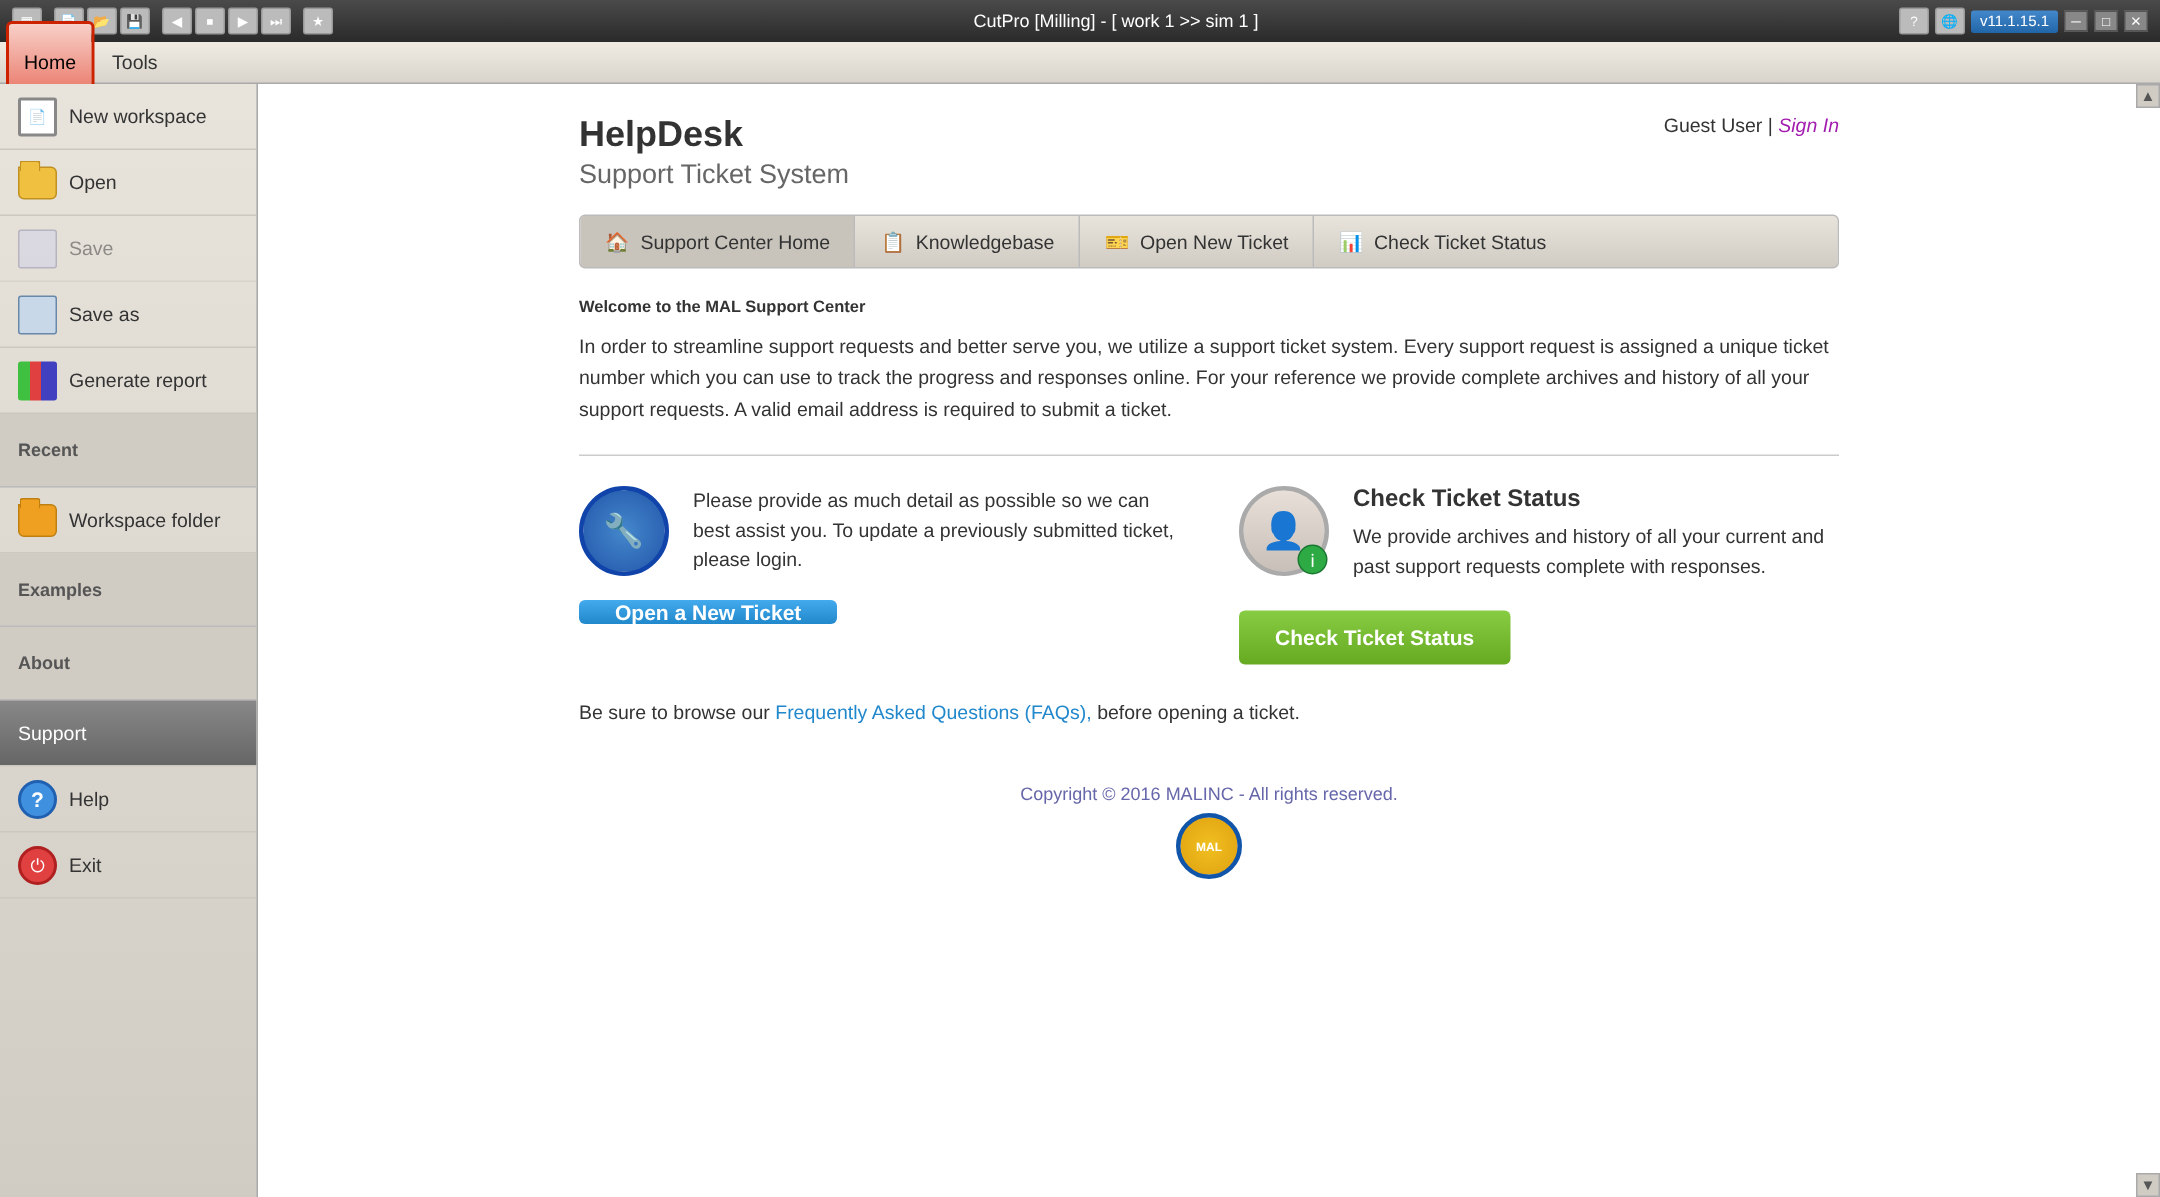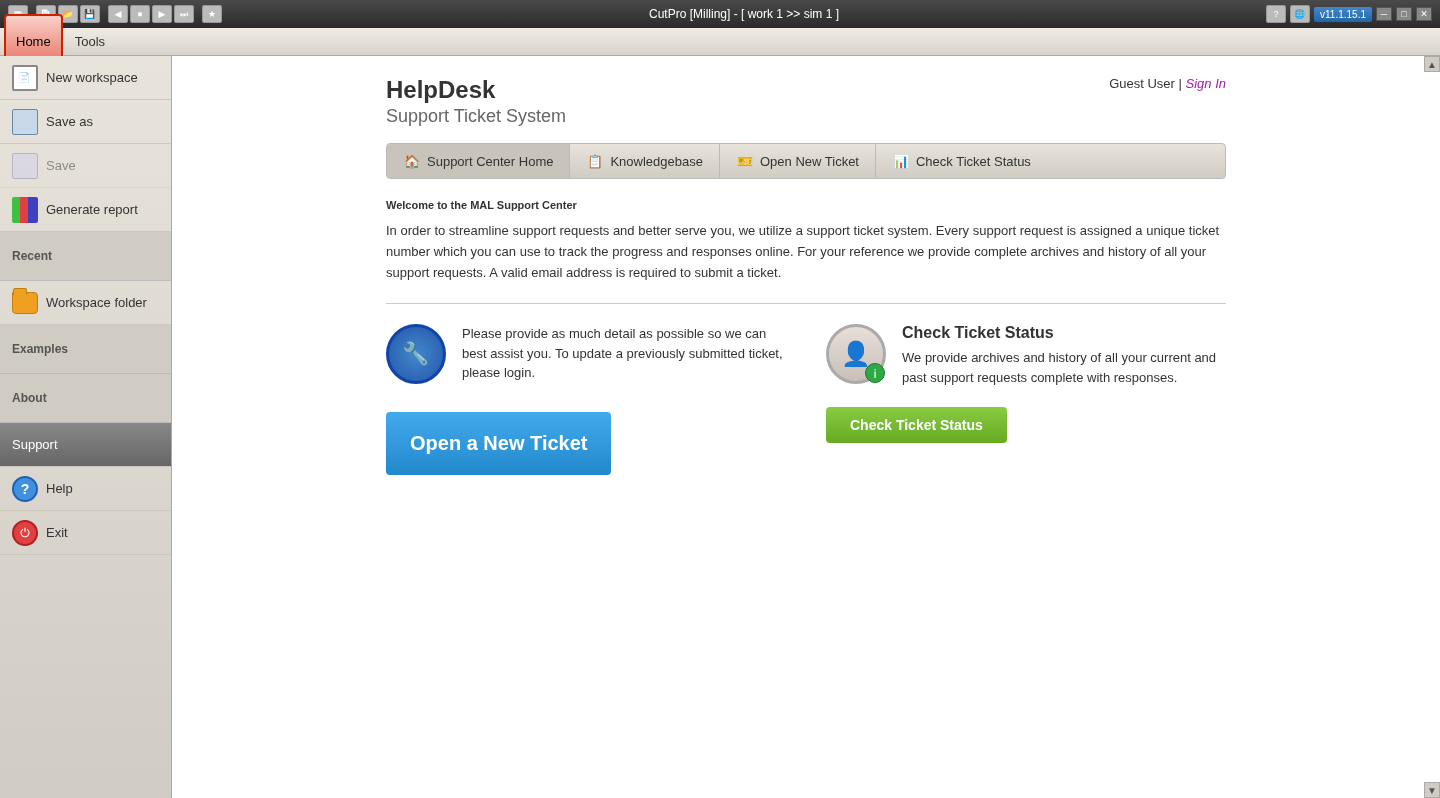--- a/index.html
+++ b/index.html
@@ -328,26 +328,26 @@
     }
     .card-text {
       font-size: 13px;
       color: #333;
       line-height: 1.5;
     }
     .btn-blue {
       background: linear-gradient(to bottom, #44aaee, #2288cc);
       color: white;
       border: none;
-      padding: 20px 24px;
-      font-size: 20px;
+      padding: 0 24px;
+      font-size: 14px;
       font-weight: bold;
       border-radius: 4px;
       cursor: pointer;
-      margin-top: 16px;
+      margin-top: 4px;
     }
     .btn-green {
       background: linear-gradient(to bottom, #88cc44, #66aa22);
       color: white;
       border: none;
       padding: 10px 24px;
       font-size: 14px;
       font-weight: bold;
       border-radius: 4px;
       cursor: pointer;
@@ -442,29 +442,33 @@
 
 <div class="main-layout">
 
   <div class="sidebar">
 
     <div class="sidebar-item">
       <div class="icon-new-workspace">📄</div>
       <span>New workspace</span>
     </div>
 
-
-    <div class="sidebar-item">
-      <div class="icon-save-as"></div>
-      <span>Save as</span>
+    <div class="sidebar-item">
+      <div class="icon-open"></div>
+      <span>Open</span>
     </div>
 
     <div class="sidebar-item" style="opacity:0.5;">
       <div class="icon-save"></div>
       <span>Save</span>
+    </div>
+
+    <div class="sidebar-item">
+      <div class="icon-save-as"></div>
+      <span>Save as</span>
     </div>
 
     <div class="sidebar-item">
       <div class="icon-report"></div>
       <span>Generate report</span>
     </div>
 
     <div class="sidebar-section">Recent</div>
 
     <div class="sidebar-item">
@@ -555,21 +559,30 @@
             </div>
             <div>
               <div class="card-title">Check Ticket Status</div>
               <div class="card-text">We provide archives and history of all your current and past support requests complete with responses.</div>
             </div>
           </div>
           <button class="btn-green">Check Ticket Status</button>
         </div>
       </div>
 
-
+      <div class="faq-line">
+        <span>Be sure to browse our</span>
+        <a class="faq-link">Frequently Asked Questions (FAQs),</a>
+        <span>before opening a ticket.</span>
+      </div>
+
+      <div class="footer">
+        <div>Copyright © 2016 MALINC - All rights reserved.</div>
+        <div class="footer-logo">MAL</div>
+      </div>
 
     </div>
 
     <div class="scroll-arrow scroll-arrow-bottom">▼</div>
 
   </div>
 
 </div>
 
 </body></html>

